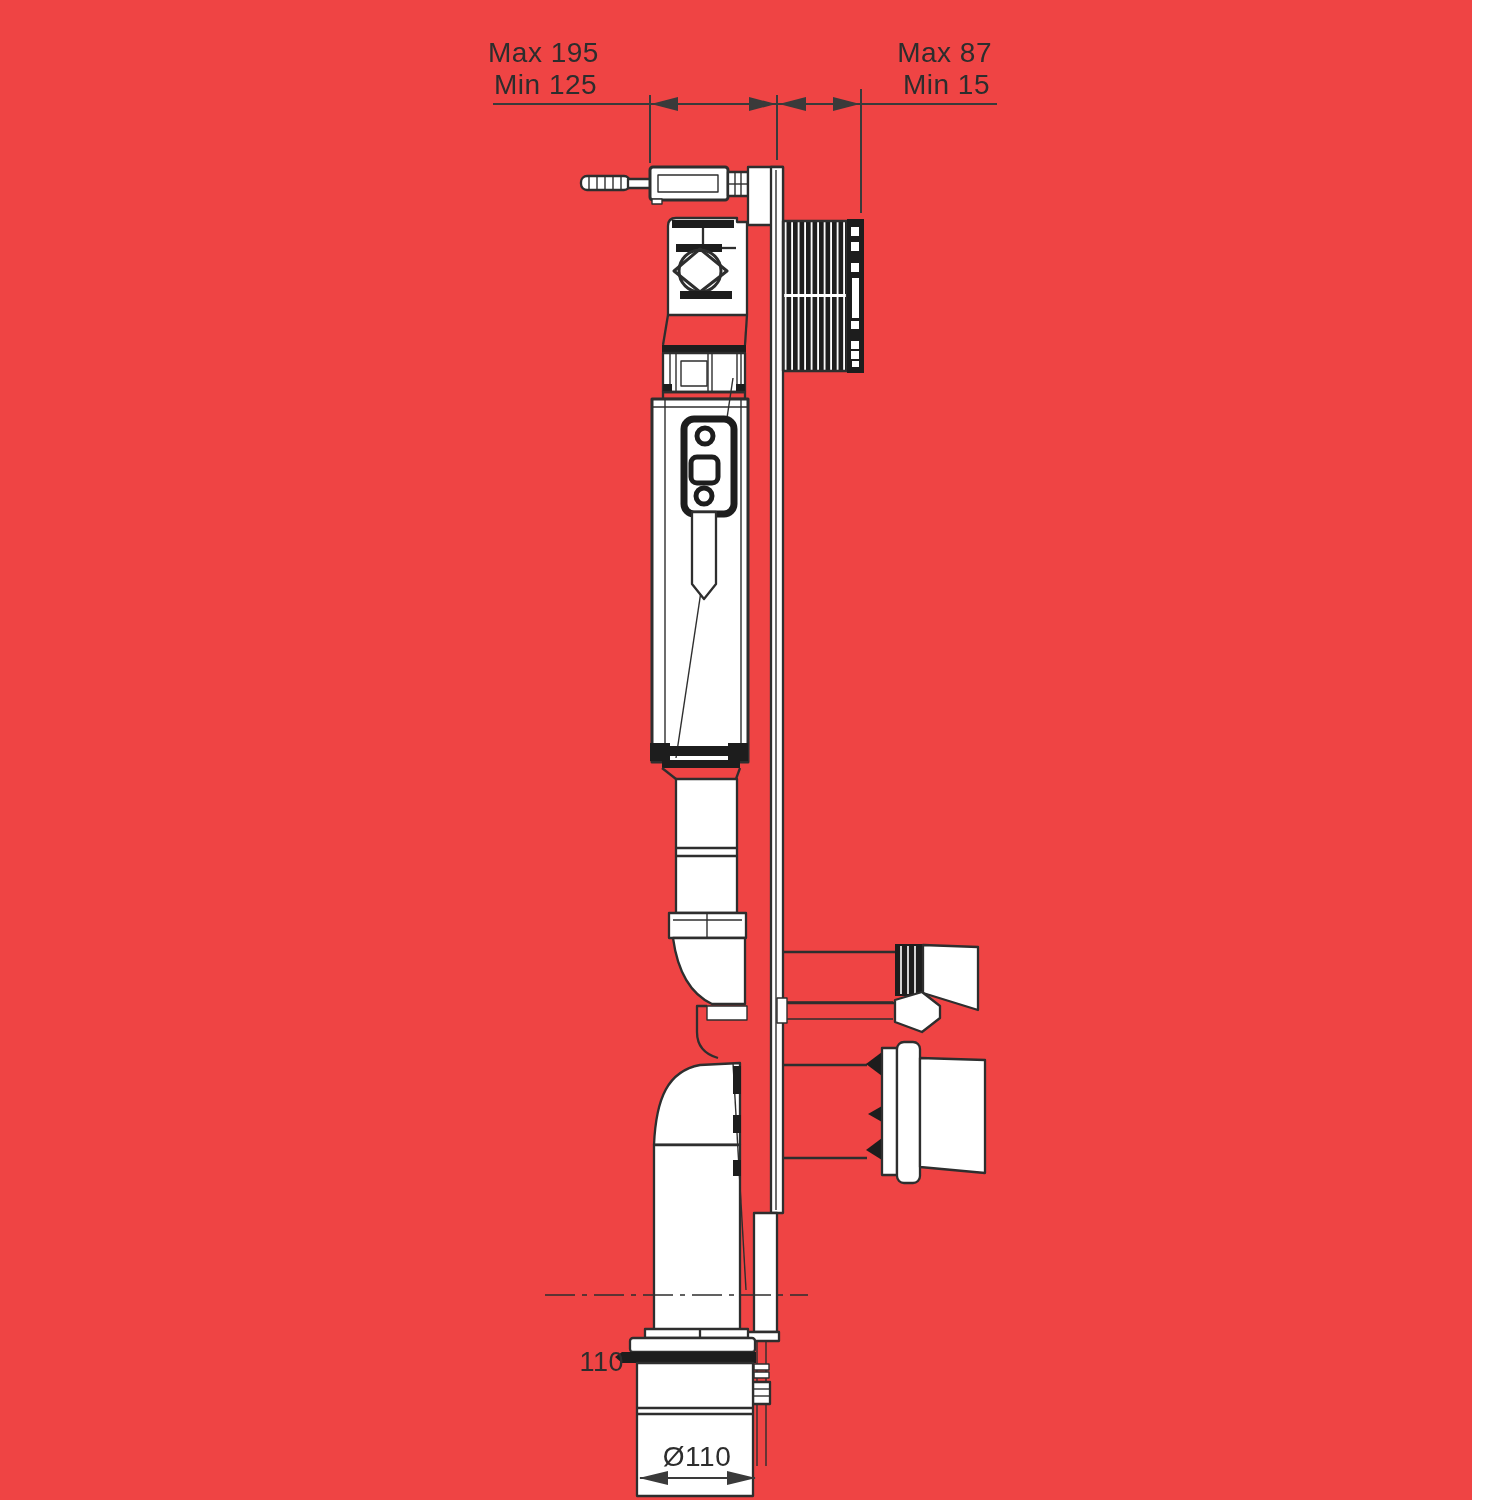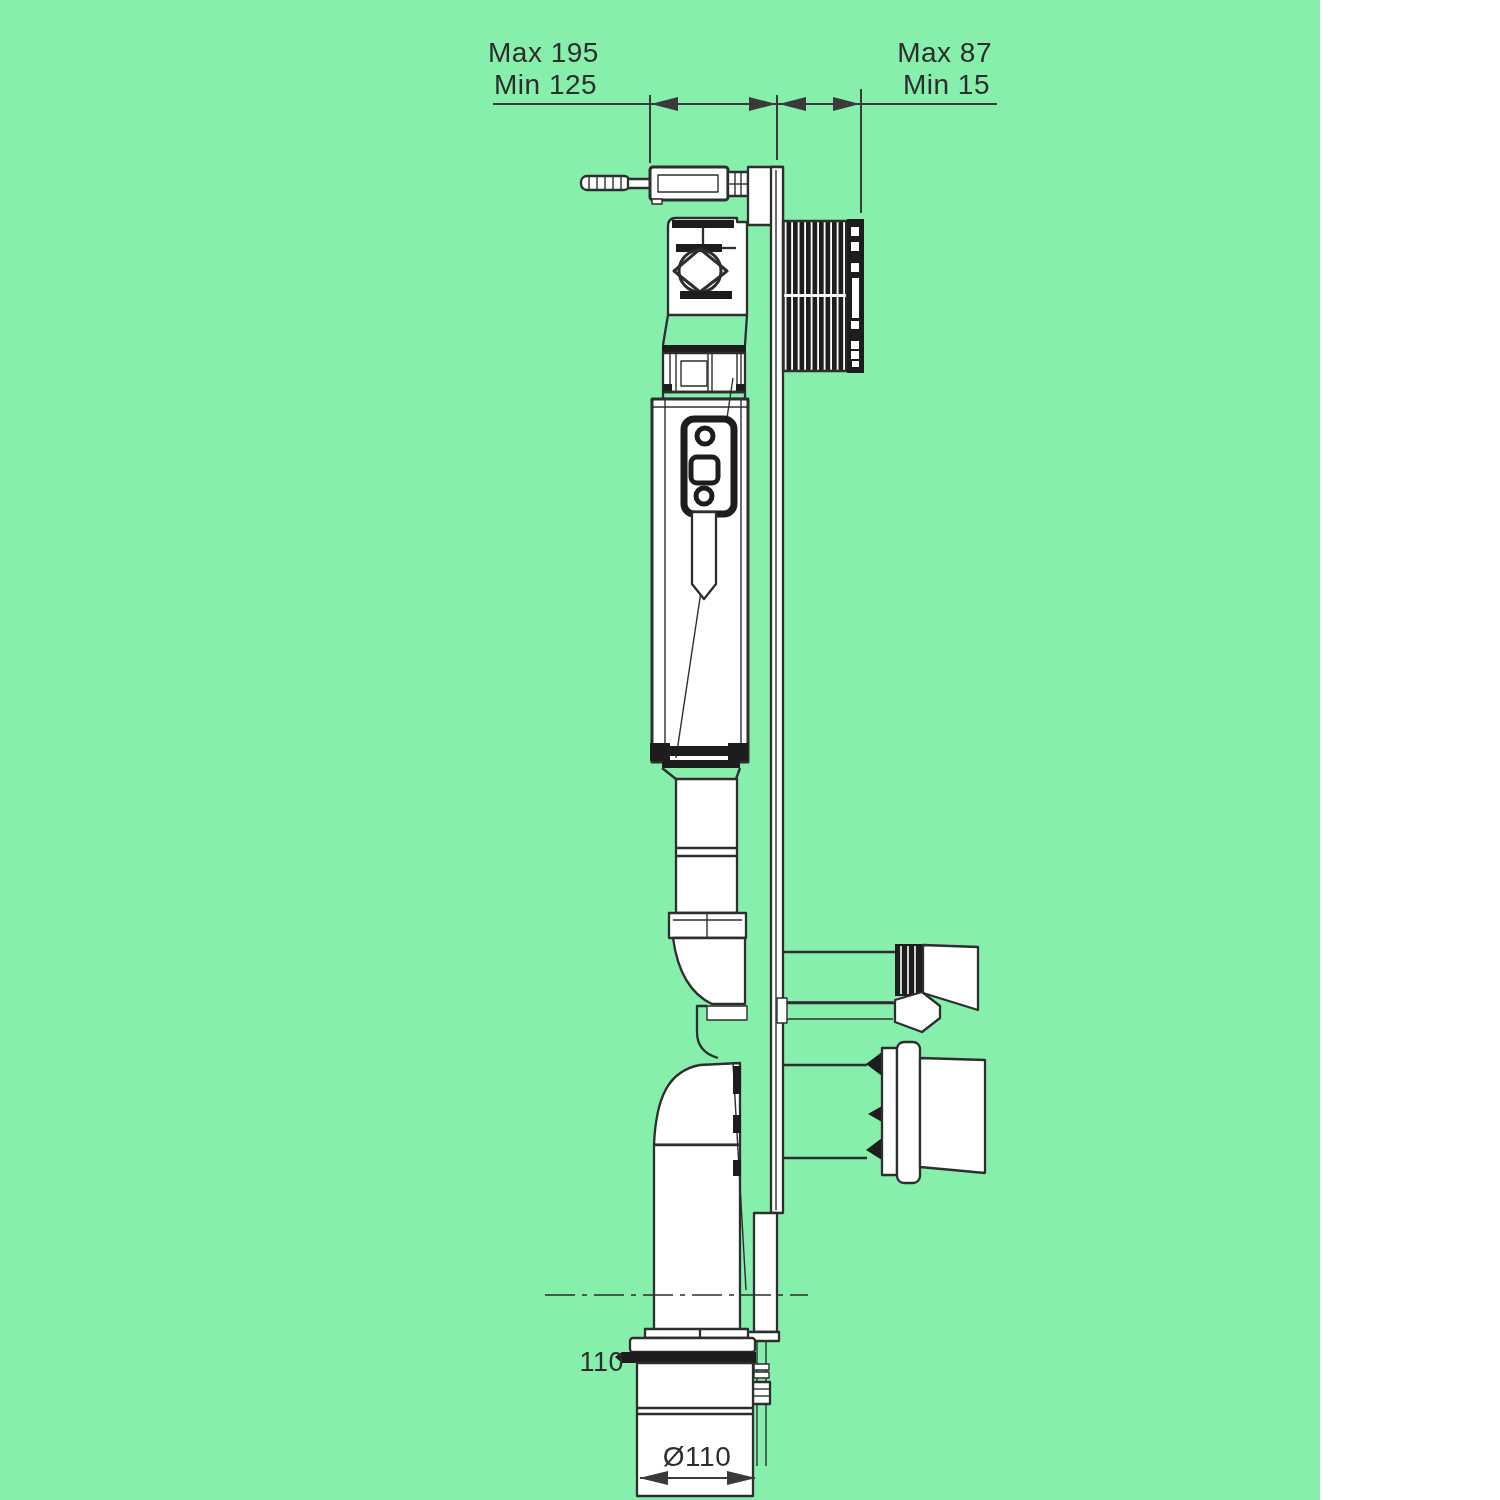--- a/index.html
+++ b/index.html
@@ -1,16 +1,16 @@
 <!DOCTYPE html>
 <html><head>
 <meta charset="utf-8">
 <style>
   html,body{margin:0;padding:0;background:#fff;}
-  .stage{position:relative;width:1320px;height:1500px;background:#86efac;overflow:hidden;
+  .stage{position:relative;width:1472px;height:1500px;background:#ef4444;overflow:hidden;
          font-family:"Liberation Sans","DejaVu Sans",sans-serif;}
   svg{display:block;}
   
   .ln{stroke:#2e2e2e;fill:none;stroke-width:2.3;stroke-linejoin:round;stroke-linecap:butt;}
   .lnw{stroke:#2e2e2e;fill:#ffffff;stroke-width:2.3;stroke-linejoin:round;}
   .thin{stroke-width:1.4;}
   .thick{stroke-width:3;}
   .blk{fill:#1d1d1d;stroke:none;}
   .dim{stroke:#3a3a3a;fill:none;stroke-width:2;}
   .dimfill{fill:#3a3a3a;stroke:none;}

